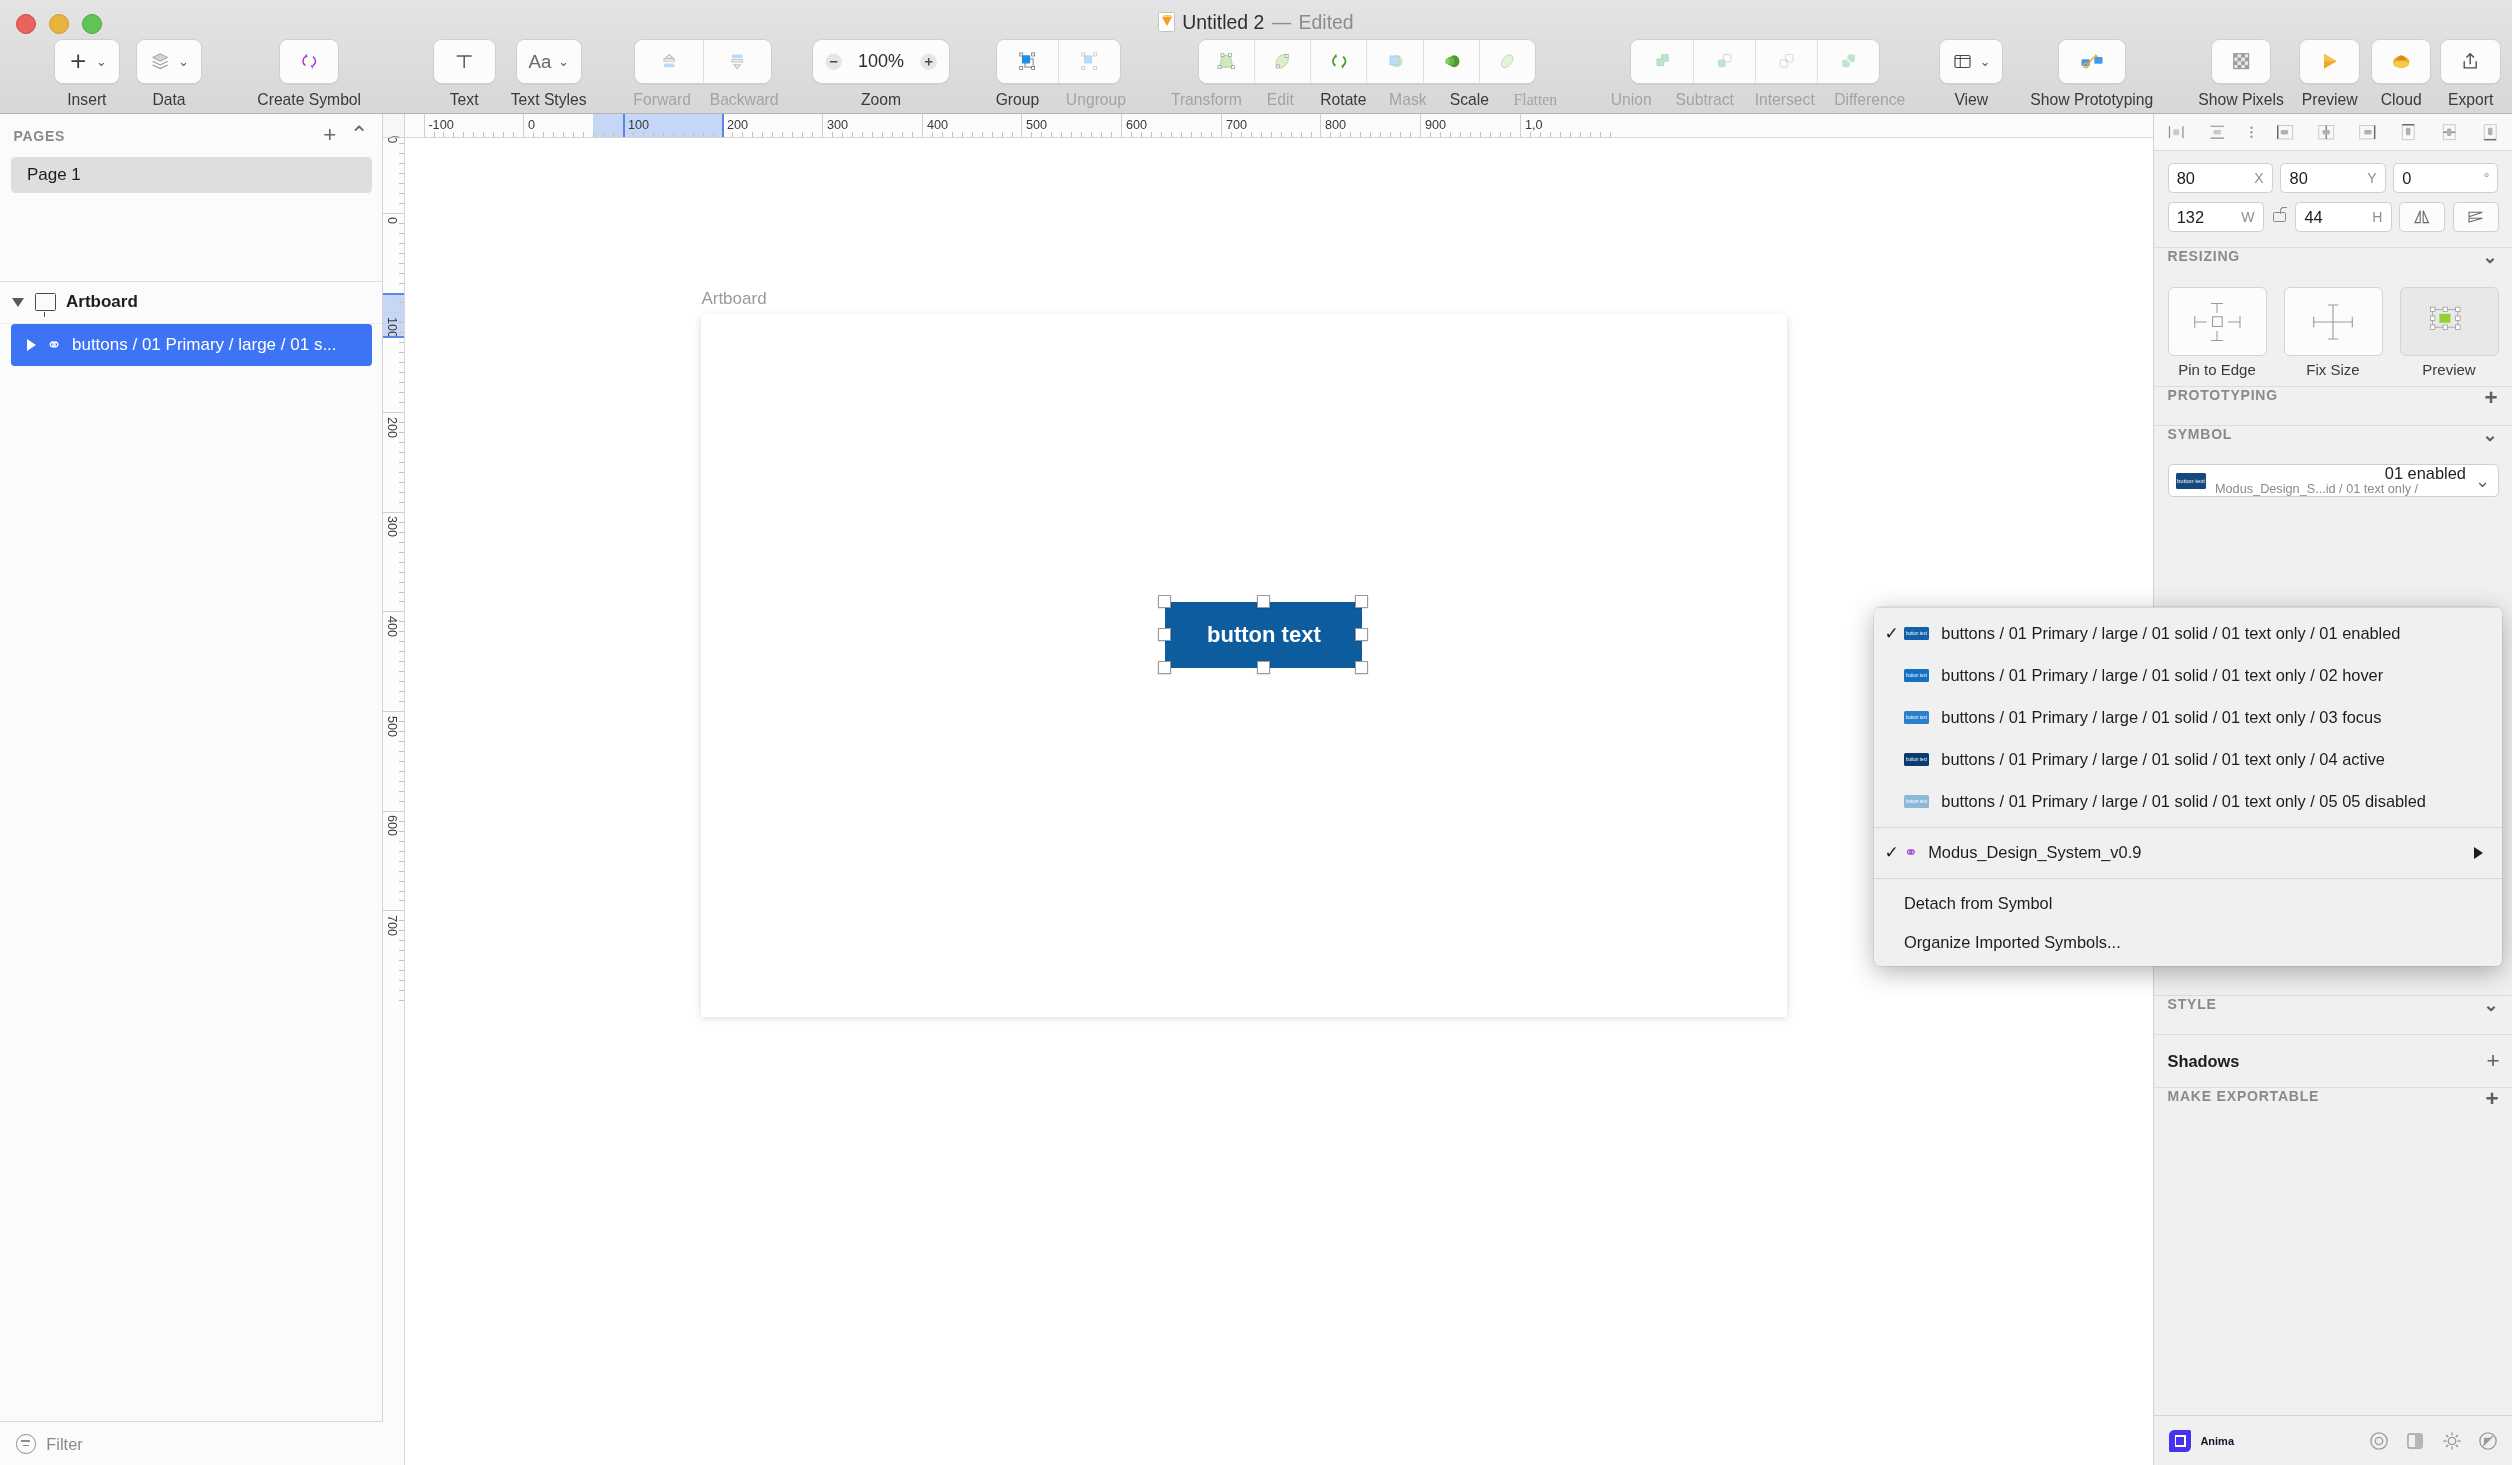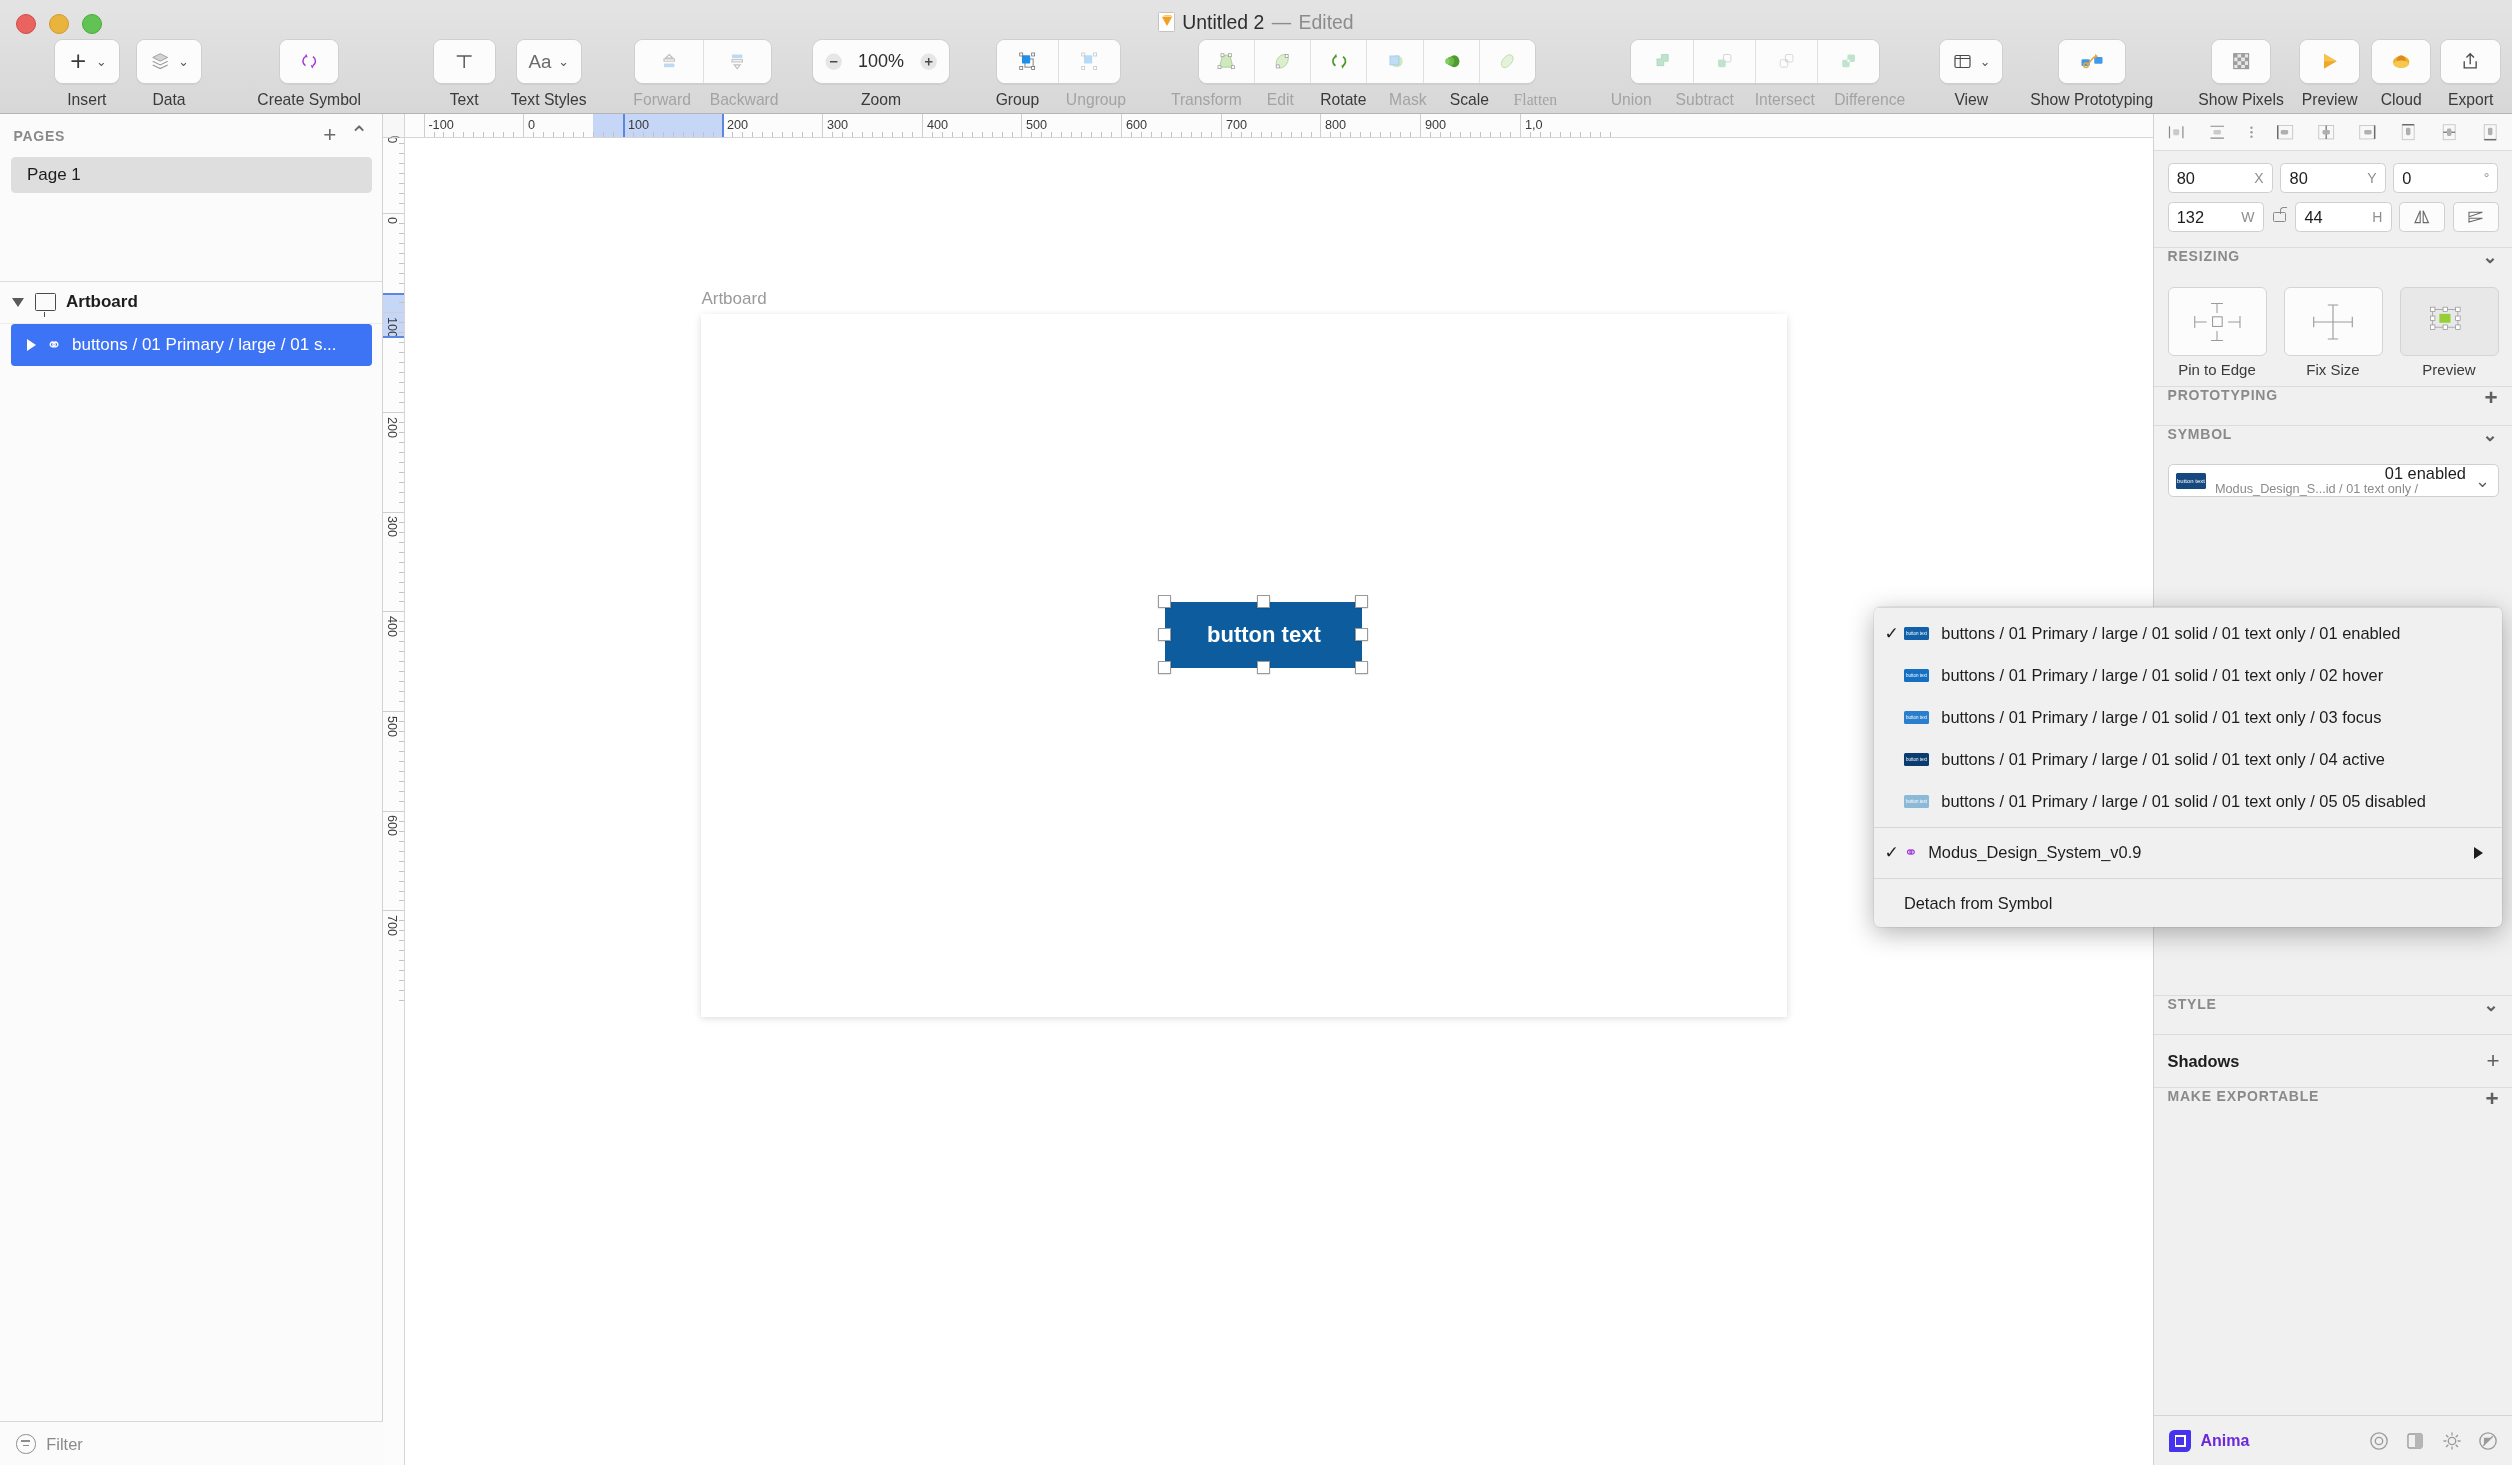--- a/index.html
+++ b/index.html
@@ -264,21 +264,21 @@
     position: absolute; bottom: 0; left: 0; width: 359px; height: 51px;
     border-top: 0.7px solid #d4d4d4; background: #f0f0f0;
     display: flex; align-items: center; padding: 0 15px;
   }
   .anima-logo {
     width: 22.4px; height: 22.4px; background: #4732f0; border-radius: 5.2px 1.5px 5.2px 1.5px;
     display: flex; align-items: center; justify-content: center; margin-right: 9px;
   }
   .anima-logo i { width: 11.2px; height: 11.2px; background: #ffffff; display: block; }
   .anima-logo i::after { content:""; display:block; width:8.2px; height:8.2px; background:#4732f0; margin:1.5px; }
-  .anima-name { font-size: 16px; font-weight: 700; color: #6d28d9; flex: 1; }
+  .anima-name { font-size: 11px; font-weight: 700; color: #0f172a; flex: 1; }
   .plug-ico { width: 20px; height: 20px; margin-left: 16.4px; }
 
   
   .menu {
     position: absolute; left: 1874px; top: 607px; width: 628px;
     background: #f0f0f0; border-radius: 6px;
     box-shadow: 0 6px 25.4px rgba(0,0,0,0.30), 0 0 0 0.7px rgba(0,0,0,0.08);
     overflow: hidden; z-index: 60;
   }
   .menu-item {
@@ -1219,17 +1219,21 @@
         <span class="menu-arrow"></span>
       </div>
     </div>
 
     <div class="menu-sep"></div>
     <div class="menu-block">
       <div class="menu-item tall">
         <span class="menu-check"></span>
         <span class="menu-label">Detach from Symbol</span>
       </div>
+      <div class="menu-item tall">
+        <span class="menu-check"></span>
+        <span class="menu-label">Organize Imported Symbols...</span>
+      </div>
     </div>
   </div>
 
 </div>
 
 
 </body></html>

